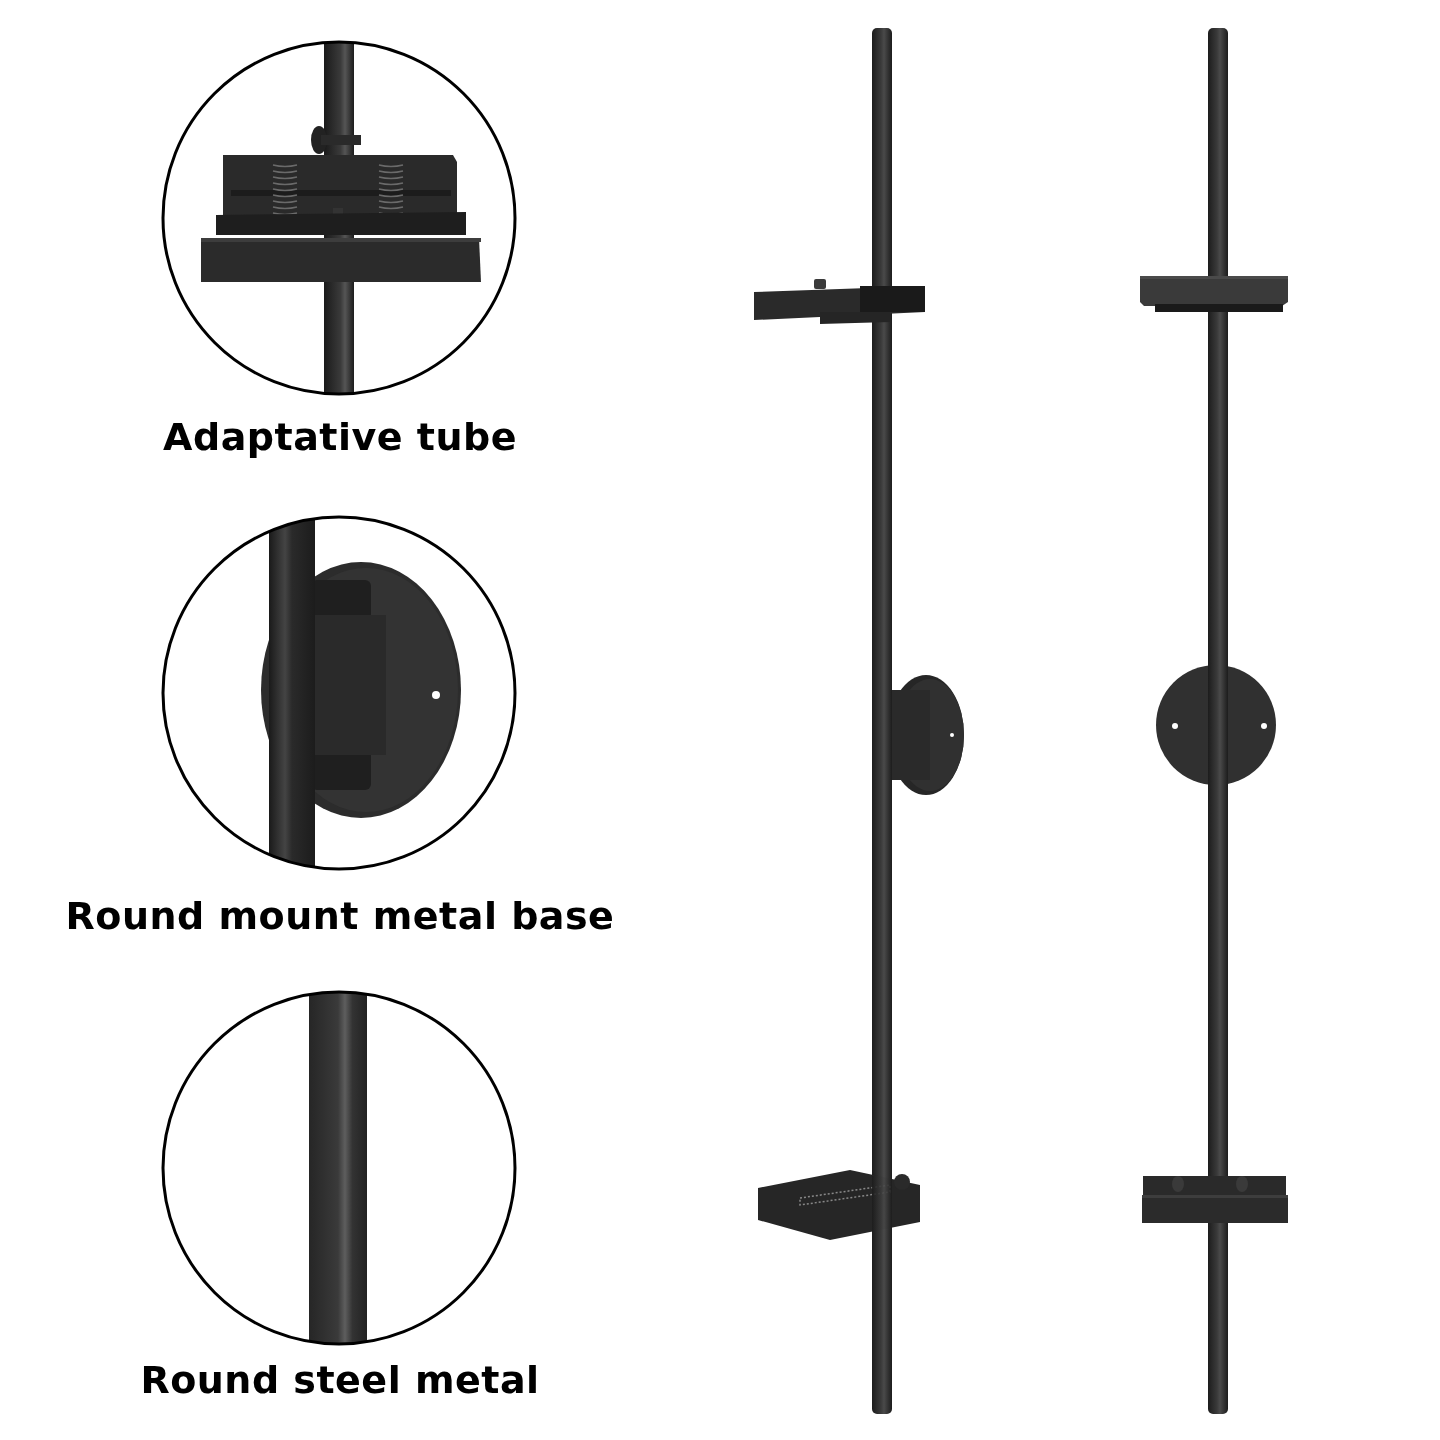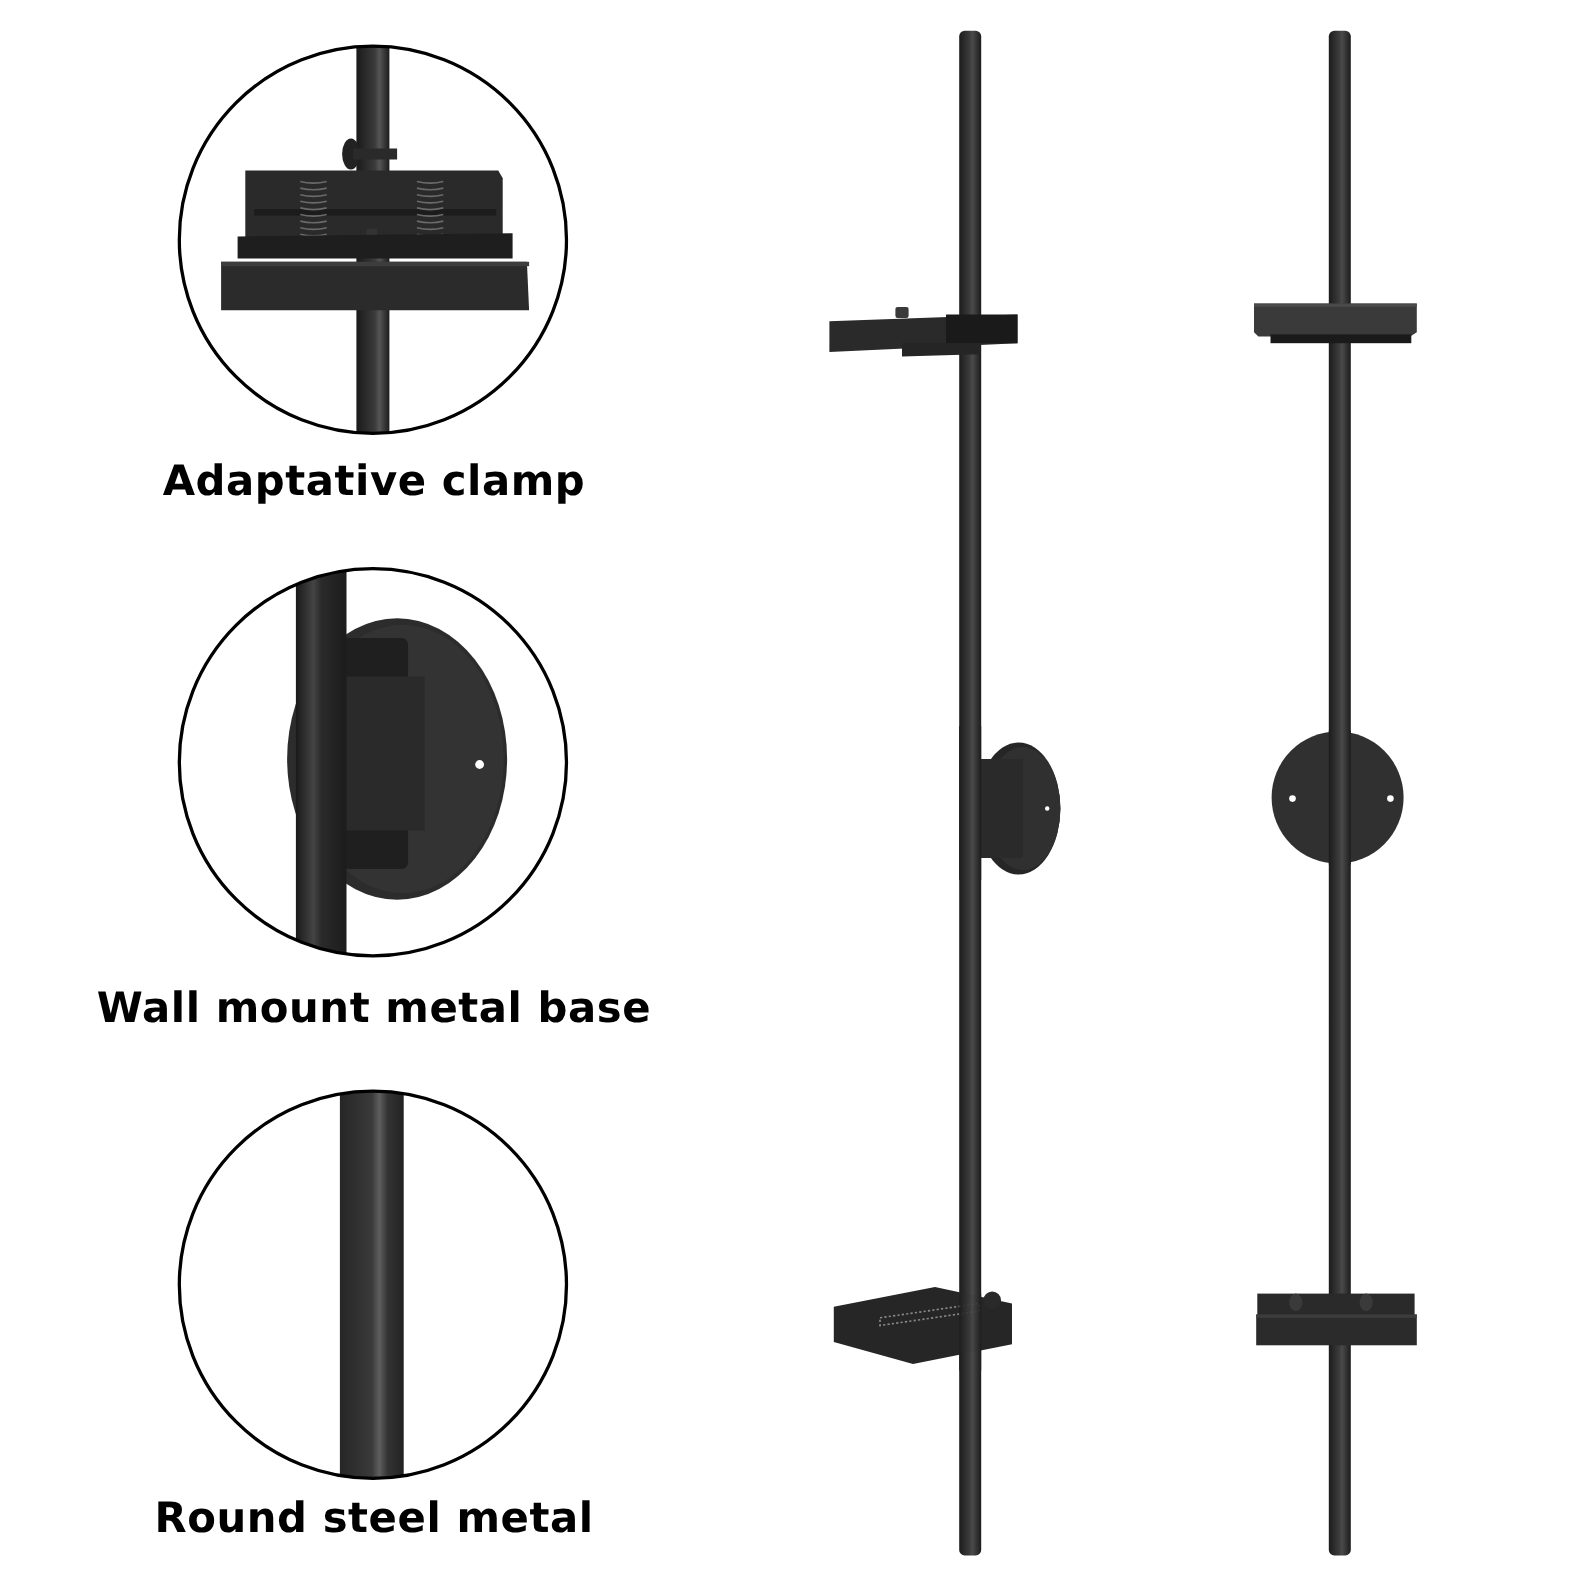--- a/index.html
+++ b/index.html
@@ -44,21 +44,21 @@
         <rect x="172" y="168" width="10" height="14" fill="#333"></rect>
 
         <path d="M55 175 L305 172 L305 195 L55 195 Z" fill="#1e1e1e"></path>
 
         <path d="M40 198 L318 198 L320 242 L40 242 Z" fill="#2b2b2b"></path>
         <rect x="40" y="198" width="280" height="4" fill="#3d3d3d"></rect>
       </g>
       <circle cx="178" cy="178" r="176" fill="none" stroke="#000" stroke-width="3"></circle>
     </svg>
   </div>
-  <div class="label" style="top:415px;">Adaptative clamp</div>
+  <div class="label" style="top:415px;">Adaptative tube</div>
 </div>
 
 <div class="feature" style="top:480px;height:480px;">
   <div class="circle-wrap" style="top:35px;">
     <svg width="356" height="356" viewBox="0 0 356 356">
       <defs>
         <clipPath id="c2">
             <circle cx="178" cy="178" r="176"></circle>
           </clipPath>
         <linearGradient id="tubeG2" x1="0" x2="1">
@@ -74,21 +74,21 @@
         <ellipse cx="205" cy="175" rx="92" ry="122" fill="#333"></ellipse>
         <rect x="150" y="65" width="60" height="40" rx="6" fill="#1f1f1f"></rect>
         <rect x="150" y="235" width="60" height="40" rx="6" fill="#1f1f1f"></rect>
         <rect x="150" y="100" width="75" height="140" fill="#2a2a2a"></rect>
         <circle cx="275" cy="180" r="4" fill="#fff"></circle>
         <rect x="108" y="0" width="46" height="356" fill="url(#tubeG2)"></rect>
       </g>
       <circle cx="178" cy="178" r="176" fill="none" stroke="#000" stroke-width="3"></circle>
     </svg>
   </div>
-  <div class="label" style="top:414px;">Wall mount metal base</div>
+  <div class="label" style="top:414px;">Round mount metal base</div>
 </div>
 
 <div class="feature" style="top:960px;height:480px;">
   <div class="circle-wrap" style="top:30px;">
     <svg width="356" height="356" viewBox="0 0 356 356">
       <defs>
         <clipPath id="c3">
             <circle cx="178" cy="178" r="176"></circle>
           </clipPath>
         <linearGradient id="tubeG3" x1="0" x2="1">

